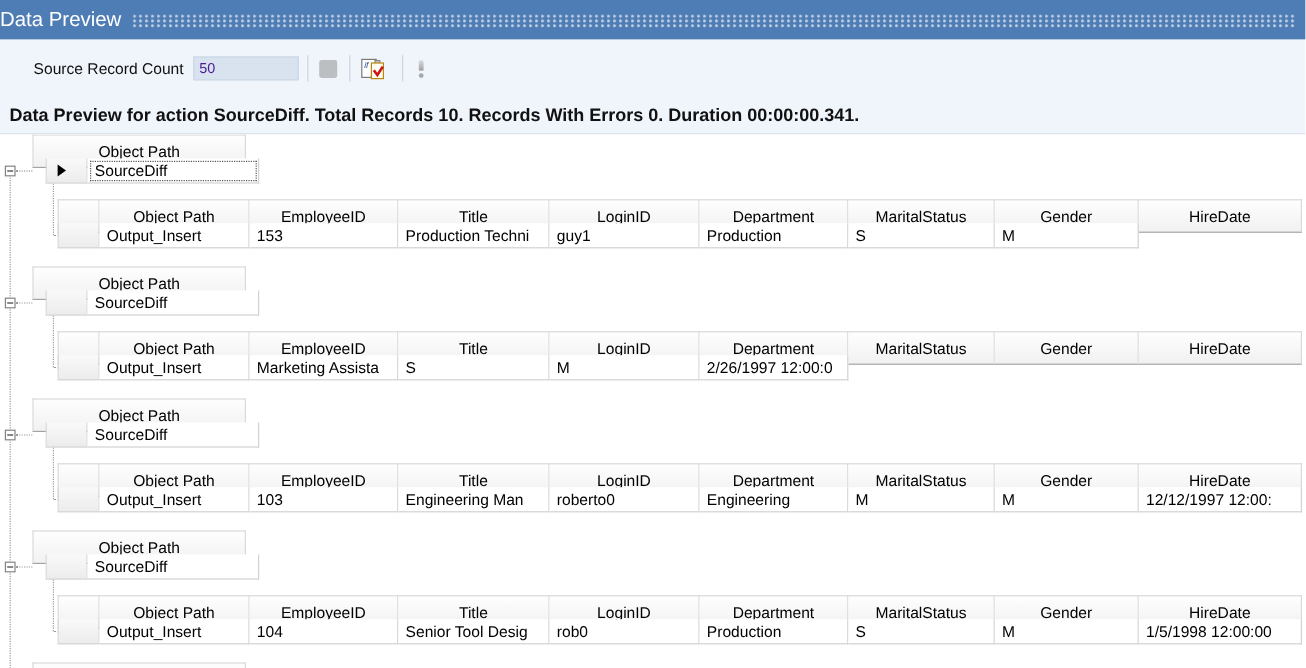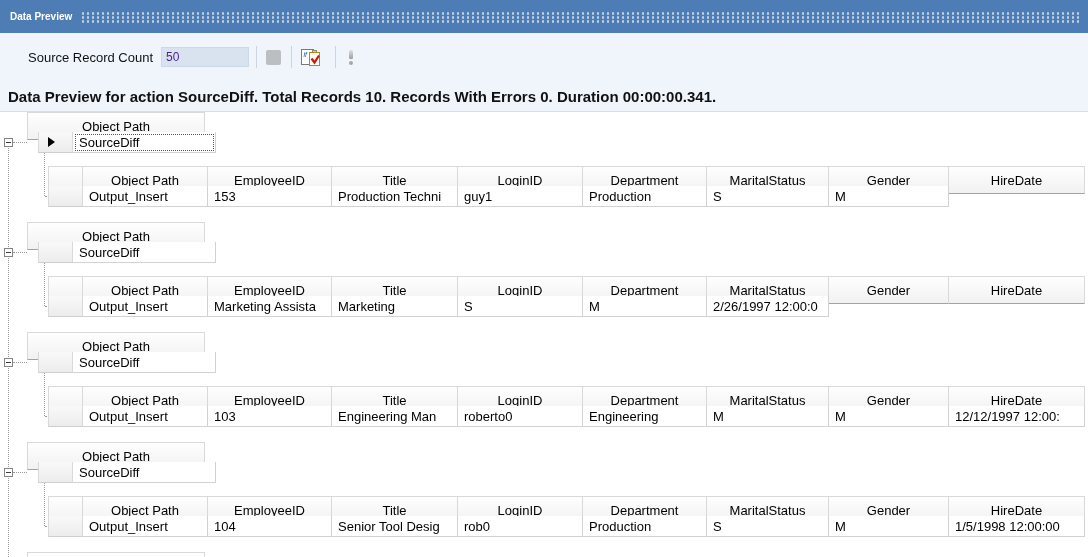--- a/index.html
+++ b/index.html
@@ -9,21 +9,21 @@
     font-family:"Liberation Sans","DejaVu Sans",sans-serif;
     -webkit-font-smoothing:antialiased;
   }
 
   
   .titlebar {
     position:absolute; top:0; left:0; width:100%; height:33px;
     background:#4e7cb4; display:flex; align-items:center;
   }
   .titlebar .title {
-    color:#ffffff; font-size:10px; font-weight:700; margin-left:10px; white-space:nowrap;
+    color:#ffffff; font-size:17px; font-weight:400; margin-left:0; white-space:nowrap;
   }
   .titlebar .dots {
     flex:1; height:11px; margin:2px 8px 0 10px;
     background-image:radial-gradient(circle at 1px 1.5px, rgba(255,255,255,0.65) 1px, transparent 1.5px);
     background-size:5px 4px;
   }
 
   
   .headerband {
     position:absolute; top:33px; left:0; width:100%; height:79px;
@@ -202,21 +202,20 @@
       <div class="hc">LoginID</div>
       <div class="hc">Department</div>
       <div class="hc">MaritalStatus</div>
       <div class="hc">Gender</div>
       <div class="hc">HireDate</div>
     </div>
     <div class="n-row">
       <div class="rh"></div>
       <div class="dc">Output_Insert</div>
       <div class="dc">Marketing Assista</div>
-      <div class="dc">Marketing</div>
       <div class="dc">S</div>
       <div class="dc">M</div>
       <div class="dc">2/26/1997 12:00:0</div>
     </div>
   </div>
 
   <div class="group">
     <div class="minus"></div>
     <div class="hdots"></div>
     <div class="lvert"></div>

